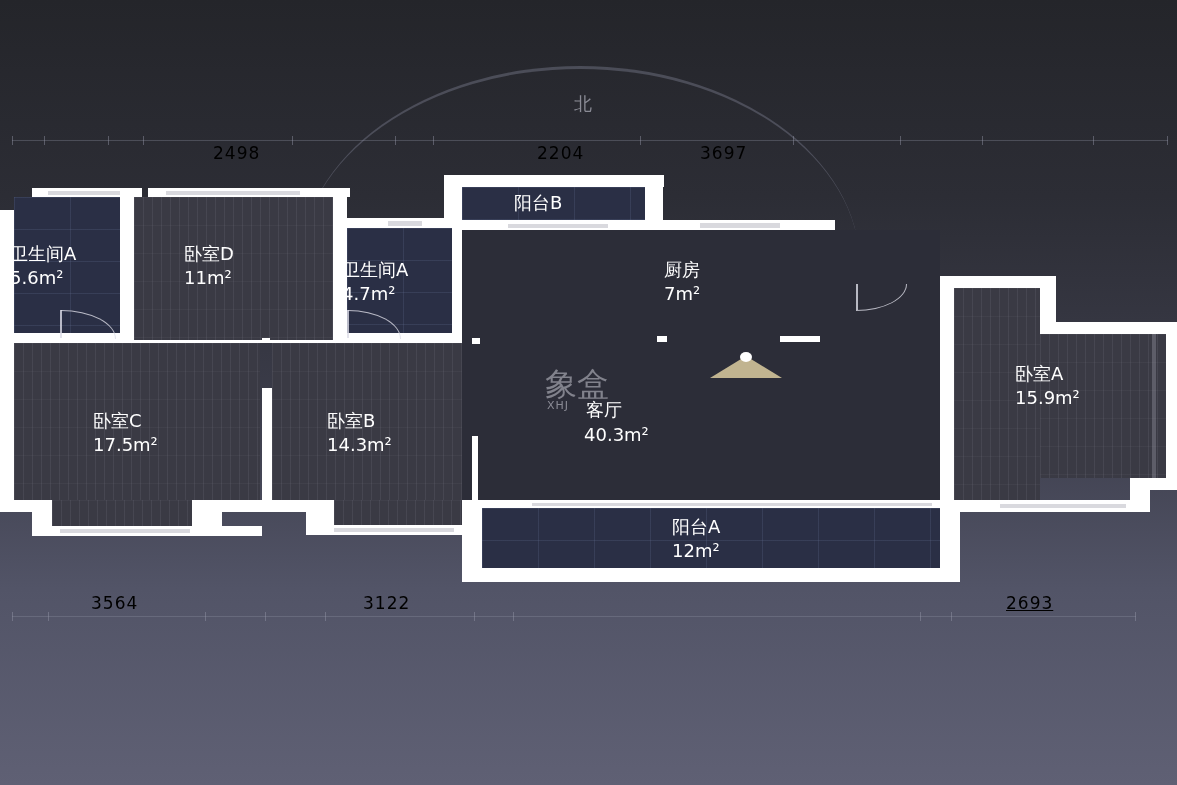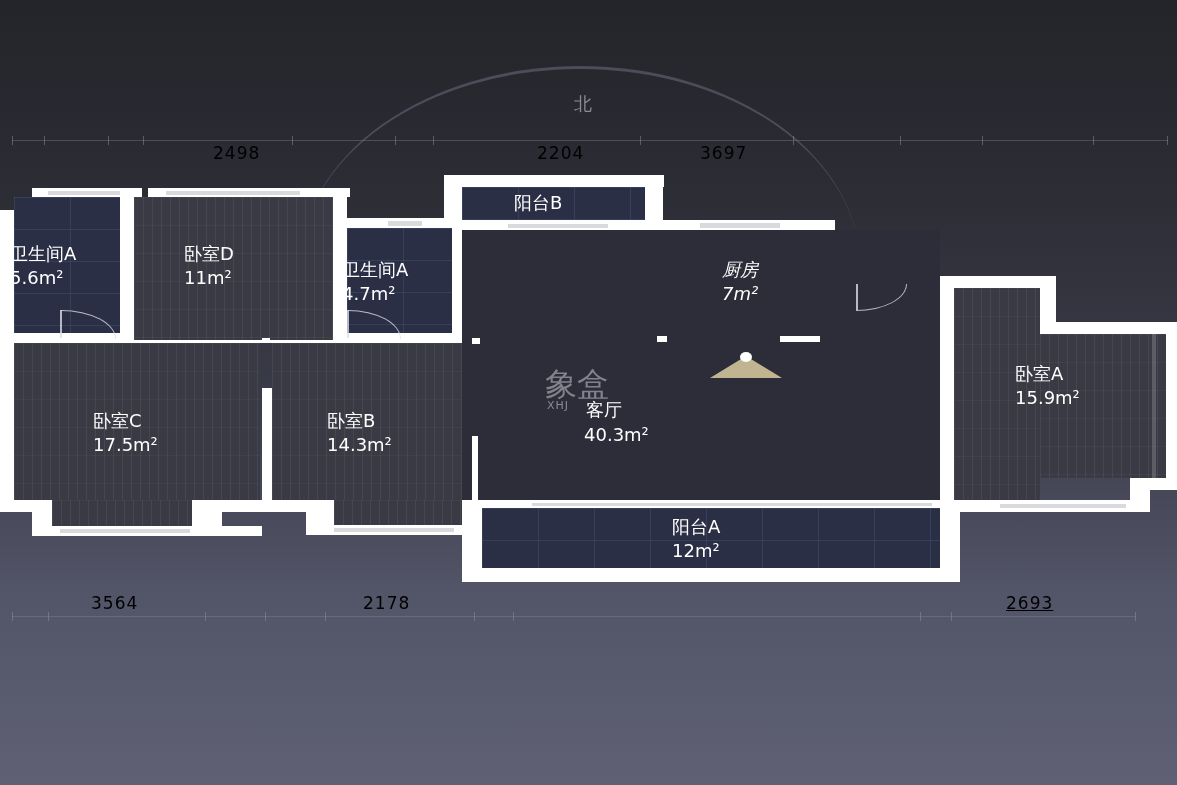--- a/index.html
+++ b/index.html
@@ -79,21 +79,21 @@
 <div class="tick" style="left:48px; top:612px;"></div>
 <div class="tick" style="left:205px; top:612px;"></div>
 <div class="tick" style="left:265px; top:612px;"></div>
 <div class="tick" style="left:325px; top:612px;"></div>
 <div class="tick" style="left:474px; top:612px;"></div>
 <div class="tick" style="left:513px; top:612px;"></div>
 <div class="tick" style="left:920px; top:612px;"></div>
 <div class="tick" style="left:951px; top:612px;"></div>
 <div class="tick" style="left:1135px; top:612px;"></div>
 <div class="dim-label" style="left:91px; top:593px;">3564</div>
-<div class="dim-label" style="left:363px; top:593px;">2178</div>
+<div class="dim-label" style="left:363px; top:593px;">3122</div>
 <div class="dim-label" style="left:680px; top:562px;text-align:right;">5997</div>
 <div class="dim-label" style="left:1006px; top:593px;text-decoration:underline;">2693</div>
 
 <div>
 
   <div class="wall" style="left:0; top:210px; width:14px; height:296px;"></div>
   <div class="wall" style="left:0; top:210px; width:40px; height:14px;"></div>
   <div class="wall" style="left:32px; top:188px; width:16px; height:30px;"></div>
   <div class="wall" style="left:32px; top:188px; width:110px; height:9px;"></div>
   <div class="wall" style="left:120px; top:188px; width:14px; height:152px;"></div>
@@ -188,21 +188,21 @@
     <span>卧室D</span>
     <span class="room-area">11m²</span>
   </div>
   <div class="room-label" style="left:342px; top:258px;">
     <span>卫生间A</span>
     <span class="room-area">4.7m²</span>
   </div>
   <div class="room-label" style="left:514px; top:191px;">
     <span>阳台B</span>
   </div>
-  <div class="room-label" style="left:722px; top:258px;font-style:italic;">
+  <div class="room-label" style="left:664px; top:258px;">
     <span>厨房</span>
     <span class="room-area">7m²</span>
   </div>
   <div class="room-label" style="left:584px; top:398px;">
     <span style="padding-left:2px;">客厅</span>
     <span class="room-area" style="margin-top:1px;">40.3m²</span>
   </div>
   <div class="room-label" style="left:1015px; top:362px;">
     <span>卧室A</span>
     <span class="room-area">15.9m²</span>

